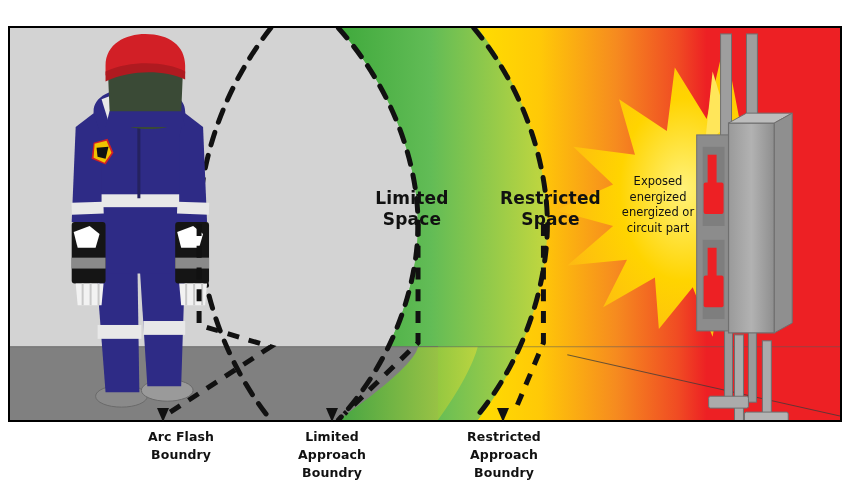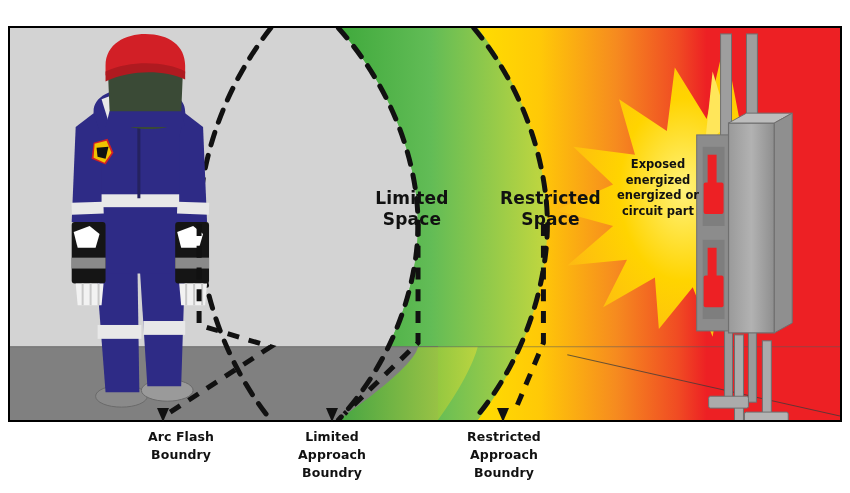--- a/index.html
+++ b/index.html
@@ -6,22 +6,22 @@
   body{width:850px;height:493px;overflow:hidden;
        font-family:"DejaVu Sans","Liberation Sans",sans-serif;}
   #stage{position:relative;width:850px;height:493px;background:#fff;}
   #diagram{position:absolute;left:8px;top:26px;width:834px;height:396px;
            border:2px solid #000;box-sizing:border-box;overflow:hidden;background:#d3d3d3;}
   .svgfull{position:absolute;left:0;top:0;width:100%;height:100%;}
   .zone-label{position:absolute;text-align:center;color:#111;
               font-weight:bold;font-size:17px;line-height:1.25;letter-spacing:.2px;}
   #lbl-limited{left:342px;top:160px;width:120px;}
   #lbl-restricted{left:478px;top:160px;width:125px;}
-  #lbl-exposed{position:absolute;left:596px;top:129px;width:104px;text-align:center;
-               color:#111;font-weight:bold;font-size:11.5px;line-height:1.35;}
+  #lbl-exposed{position:absolute;left:596px;top:146px;width:104px;text-align:center;
+               color:#111;font-weight:normal;font-size:11.5px;line-height:1.35;}
   .callout{position:absolute;text-align:center;color:#111;font-weight:bold;
            font-size:12.5px;line-height:1.42;letter-spacing:.1px;}
   #call-arc{left:96px;top:428px;width:170px;}
   #call-limited{left:268px;top:428px;width:128px;}
   #call-restricted{left:440px;top:428px;width:128px;}
 </style>
 </head>
 <body>
 
 <div id="stage">

